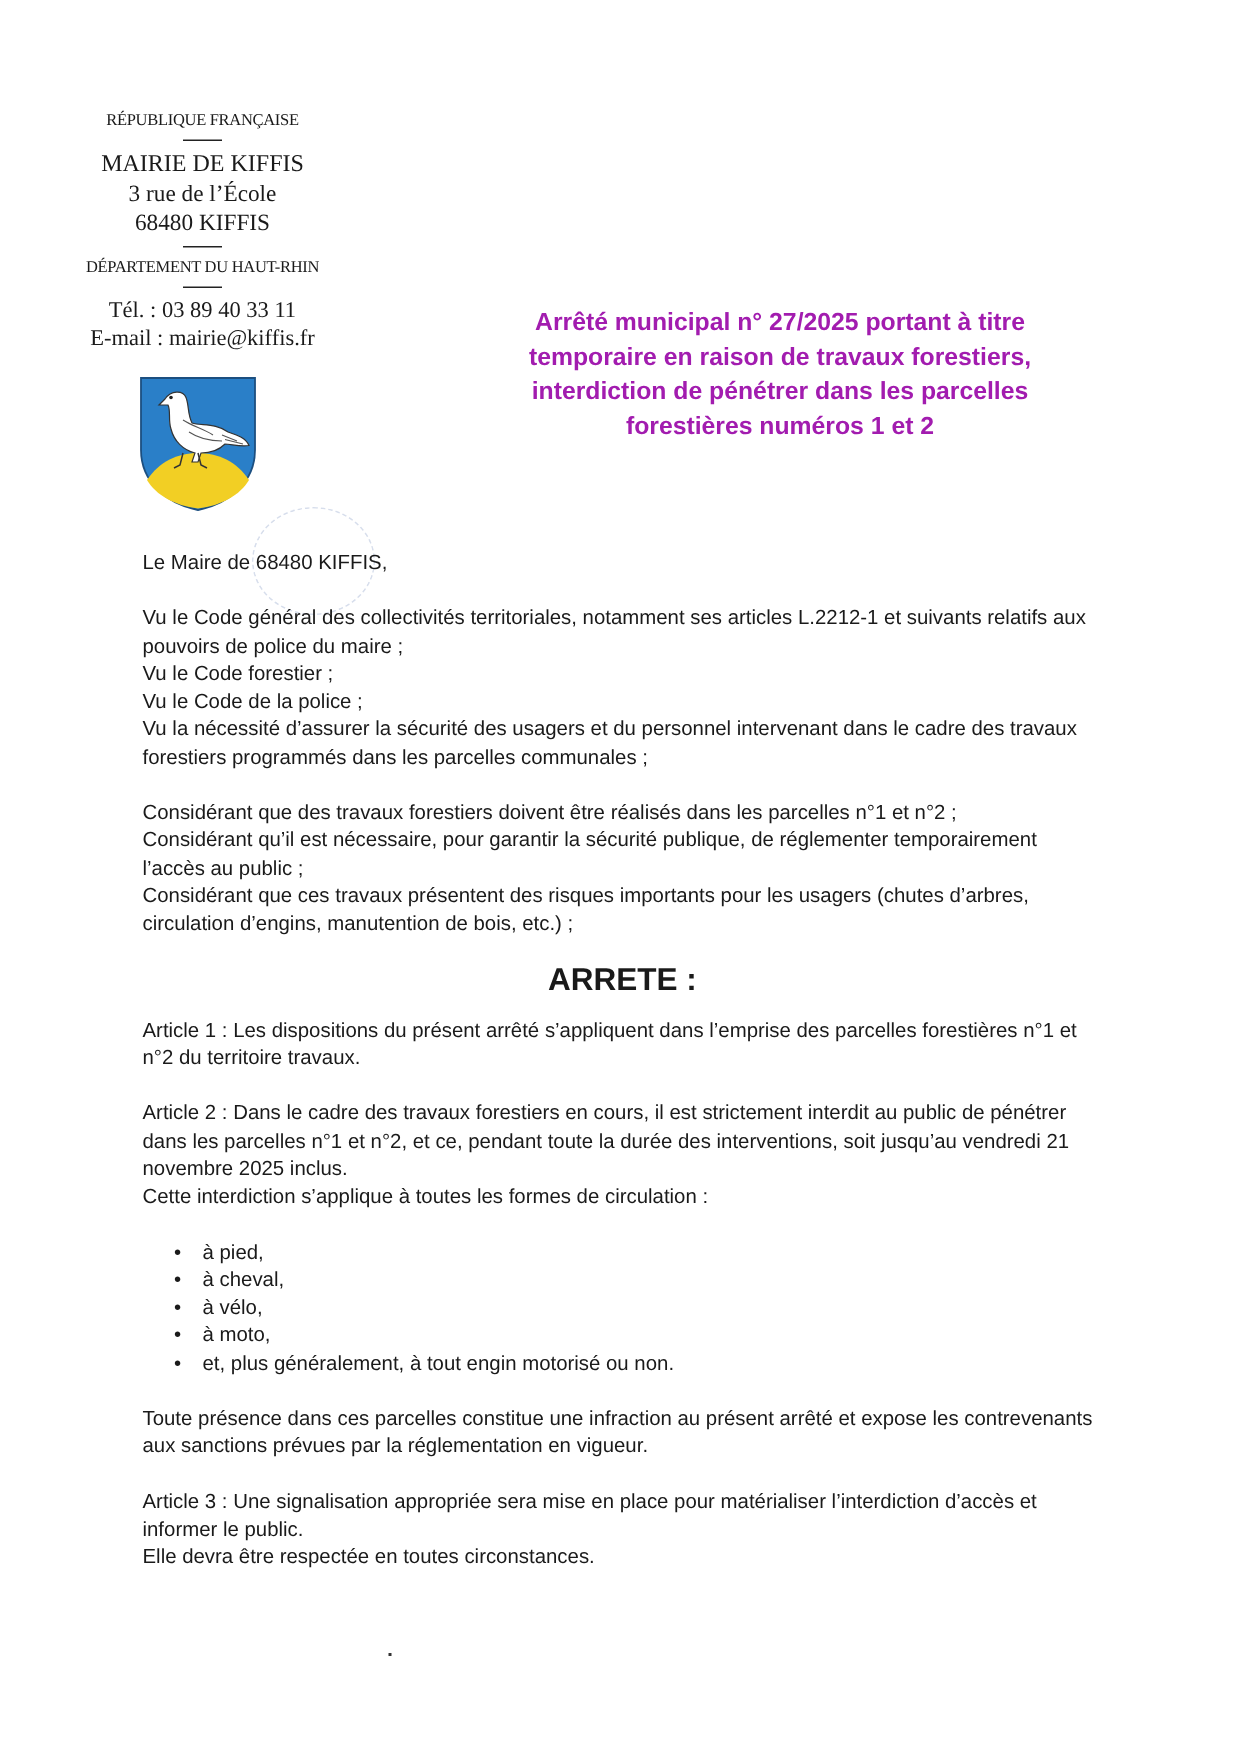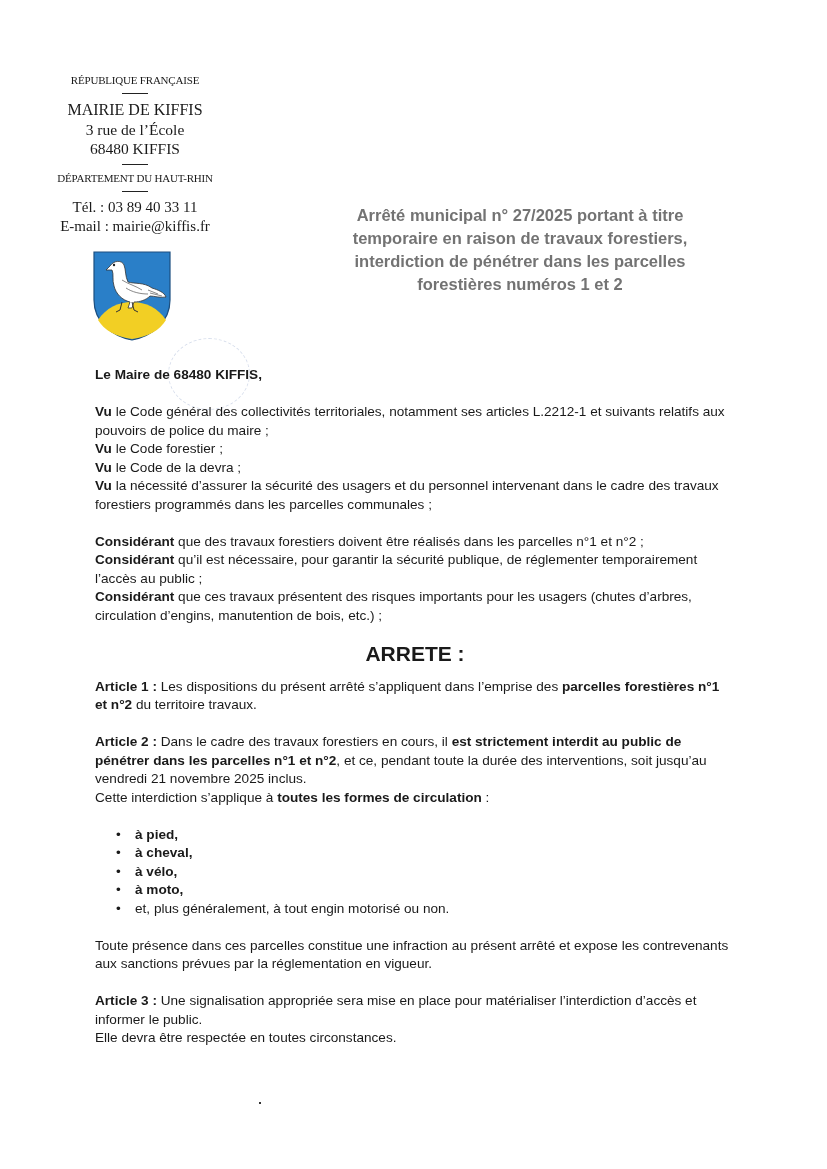--- a/index.html
+++ b/index.html
@@ -15,28 +15,28 @@
   .lh-rule { width:26px; height:1px; background:#222; margin:6px auto 6px auto; }
   .lh-contact { font-size:15px; line-height:19px; }
 
   .crest { position:absolute; left:92px; top:250px; width:80px; height:92px; }
 
   .stamp { position:absolute; left:168px; top:338px; width:80px; height:70px; border-radius:50%;
            border:1px dashed rgba(140,160,200,0.35); }
 
   
   .title { position:absolute; left:330px; top:204px; width:380px; text-align:center;
-           font-weight:bold; font-size:16.5px; line-height:23px; color:#737373; }
+           font-weight:bold; font-size:16.5px; line-height:23px; color:#a21caf; }
 
   
   .body { position:absolute; left:95px; top:366px; width:640px; font-size:13.6px; line-height:18.5px; color:#1a1a1a; }
   .body p { margin:0; }
   .gap { height:18.5px; }
   .center-head { text-align:center; font-weight:bold; font-size:21px; margin:6px 0 14px 0; }
-  .b { font-weight:bold; }
+  .b { font-weight:normal; }
   ul.bul { list-style:none; margin:0; padding:0 0 0 0; }
   ul.bul li { position:relative; padding-left:40px; }
   ul.bul li .dot { position:absolute; left:21px; top:0; }
   .scan-dot { position:absolute; left:259px; top:1102px; width:2px; height:2px; background:#333; }
 </style>
 </head>
 <body>
 
 <div class="letterhead serif">
   <div class="lh-small">RÉPUBLIQUE FRANÇAISE</div>
@@ -68,21 +68,21 @@
   <div>interdiction de pénétrer dans les parcelles</div>
   <div>forestières numéros 1 et 2</div>
 </div>
 
 <div class="body sans">
   <p class="b">Le Maire de 68480 KIFFIS,</p>
   <div class="gap"></div>
 
   <p><span class="b">Vu</span><span> le Code général des collectivités territoriales, notamment ses articles L.2212-1 et suivants relatifs aux pouvoirs de police du maire ;</span></p>
   <p><span class="b">Vu</span><span> le Code forestier ;</span></p>
-  <p><span class="b">Vu</span><span> le Code de la devra ;</span></p>
+  <p><span class="b">Vu</span><span> le Code de la police ;</span></p>
   <p><span class="b">Vu</span><span> la nécessité d’assurer la sécurité des usagers et du personnel intervenant dans le cadre des travaux forestiers programmés dans les parcelles communales ;</span></p>
   <div class="gap"></div>
 
   <p><span class="b">Considérant</span><span> que des travaux forestiers doivent être réalisés dans les parcelles n°1 et n°2 ;</span></p>
   <p><span class="b">Considérant</span><span> qu’il est nécessaire, pour garantir la sécurité publique, de réglementer temporairement l’accès au public ;</span></p>
   <p><span class="b">Considérant</span><span> que ces travaux présentent des risques importants pour les usagers (chutes d’arbres, circulation d’engins, manutention de bois, etc.) ;</span></p>
 
   <div class="center-head" style="margin-top:20px;">ARRETE :</div>
 
   <p><span class="b">Article 1 :</span><span> Les dispositions du présent arrêté s’appliquent dans l’emprise des </span><span class="b">parcelles forestières n°1 et n°2</span><span> du territoire travaux.</span></p>

